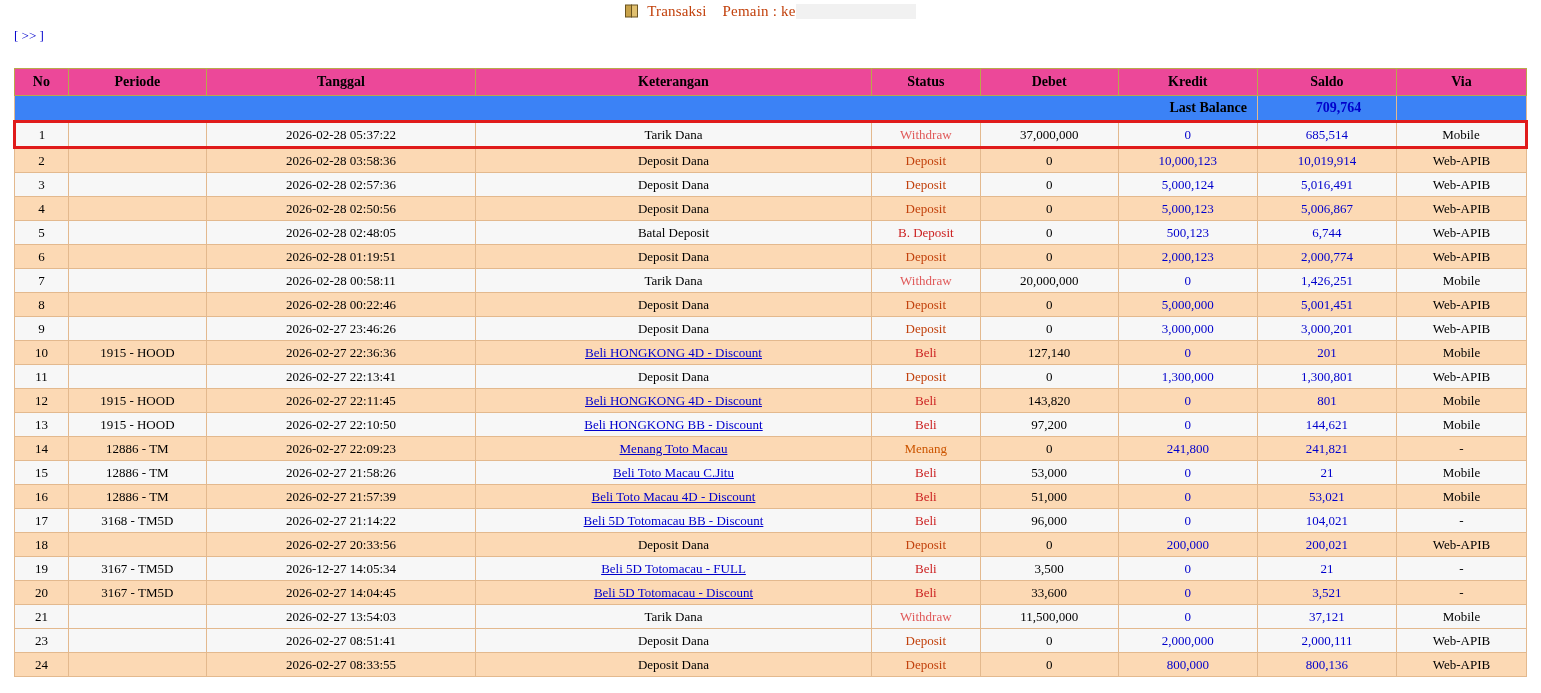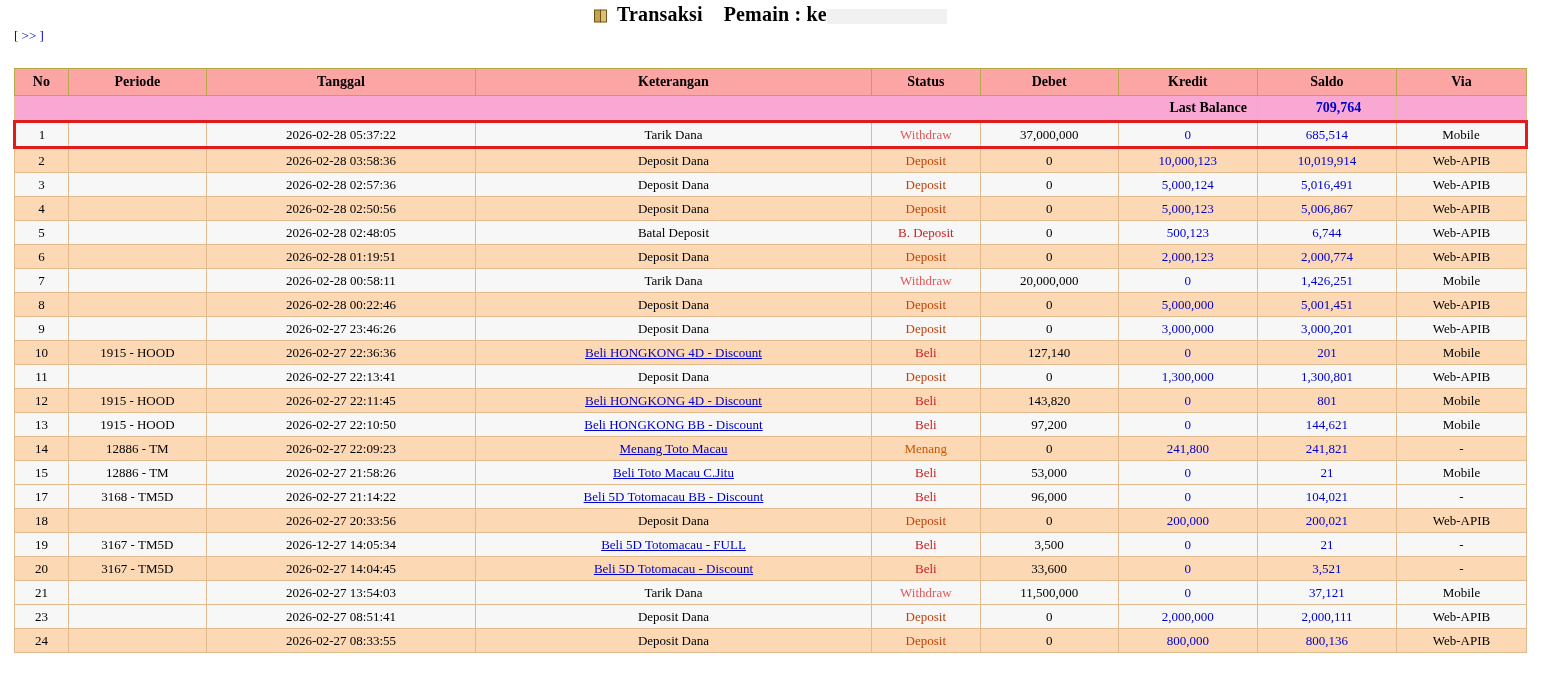--- a/index.html
+++ b/index.html
@@ -23,23 +23,23 @@
 
   
   .titlebar{
     text-align:center;
     padding-top:3px;
     height:22px;
     position:relative;
   }
   .titlebar .inner{
     display:inline-block;
-    font-weight:bold;
-    color:#000000;
-    font-size:20px;
+    font-weight:normal;
+    color:#c2410c;
+    font-size:15px;
     letter-spacing:.2px;
   }
   .book-icon{
     display:inline-block;
     vertical-align:-2px;
     margin-right:4px;
   }
   .redact{
     display:inline-block;
     width:120px;height:15px;
@@ -58,41 +58,41 @@
 
   
   table.tx{
     border-collapse:collapse;
     width:1515px;
     margin-left:13px;
     margin-top:43px;
     table-layout:fixed;
   }
   table.tx th{
-    background:#fca5a5;
+    background:#ec4899;
     border:1px solid #b9a84a;
     font-weight:bold;
     font-size:14px;
     height:24px;
     color:#000;
     font-family:"Liberation Serif", serif;
   }
   table.tx td{
     border:1px solid #e3b98e;
     height:21px;
     font-size:13px;
     text-align:center;
     font-family:"Liberation Serif", serif;
     white-space:nowrap;
     overflow:hidden;
   }
   tr.r-odd td{background:#f7f7f7;}
   tr.r-even td{background:#fcd9b4;}
   tr.lastbal td{
-    background:#f9a8d4;
+    background:#3b82f6;
     font-weight:bold;
     height:22px;
     margin-top:33px;
   }
   tr.lastbal td.lbl{text-align:right;padding-right:10px;color:#000;font-size:14px;}
   tr.lastbal td.val{color:#0000cc;font-size:14px;font-weight:bold;padding-left:24px;}
 
   td.no{}
   td.keterangan a{color:#0000cc;text-decoration:underline;}
   .st-withdraw{color:#e05a5a;}
@@ -343,20 +343,31 @@
           <td class="no">15</td>
           <td>12886 - TM</td>
           <td>2026-02-27 21:58:26</td>
           <td class="keterangan"><a href="#">Beli Toto Macau C.Jitu</a></td>
           <td class="st-beli">Beli</td>
           <td class="num-debet">53,000</td>
           <td class="num-kredit">0</td>
           <td class="num-saldo">21</td>
           <td>Mobile</td>
         </tr>
+        <tr class="r-even">
+          <td class="no">16</td>
+          <td>12886 - TM</td>
+          <td>2026-02-27 21:57:39</td>
+          <td class="keterangan"><a href="#">Beli Toto Macau 4D - Discount</a></td>
+          <td class="st-beli">Beli</td>
+          <td class="num-debet">51,000</td>
+          <td class="num-kredit">0</td>
+          <td class="num-saldo">53,021</td>
+          <td>Mobile</td>
+        </tr>
         <tr class="r-odd">
           <td class="no">17</td>
           <td>3168 - TM5D</td>
           <td>2026-02-27 21:14:22</td>
           <td class="keterangan"><a href="#">Beli 5D Totomacau BB - Discount</a></td>
           <td class="st-beli">Beli</td>
           <td class="num-debet">96,000</td>
           <td class="num-kredit">0</td>
           <td class="num-saldo">104,021</td>
           <td>-</td>

